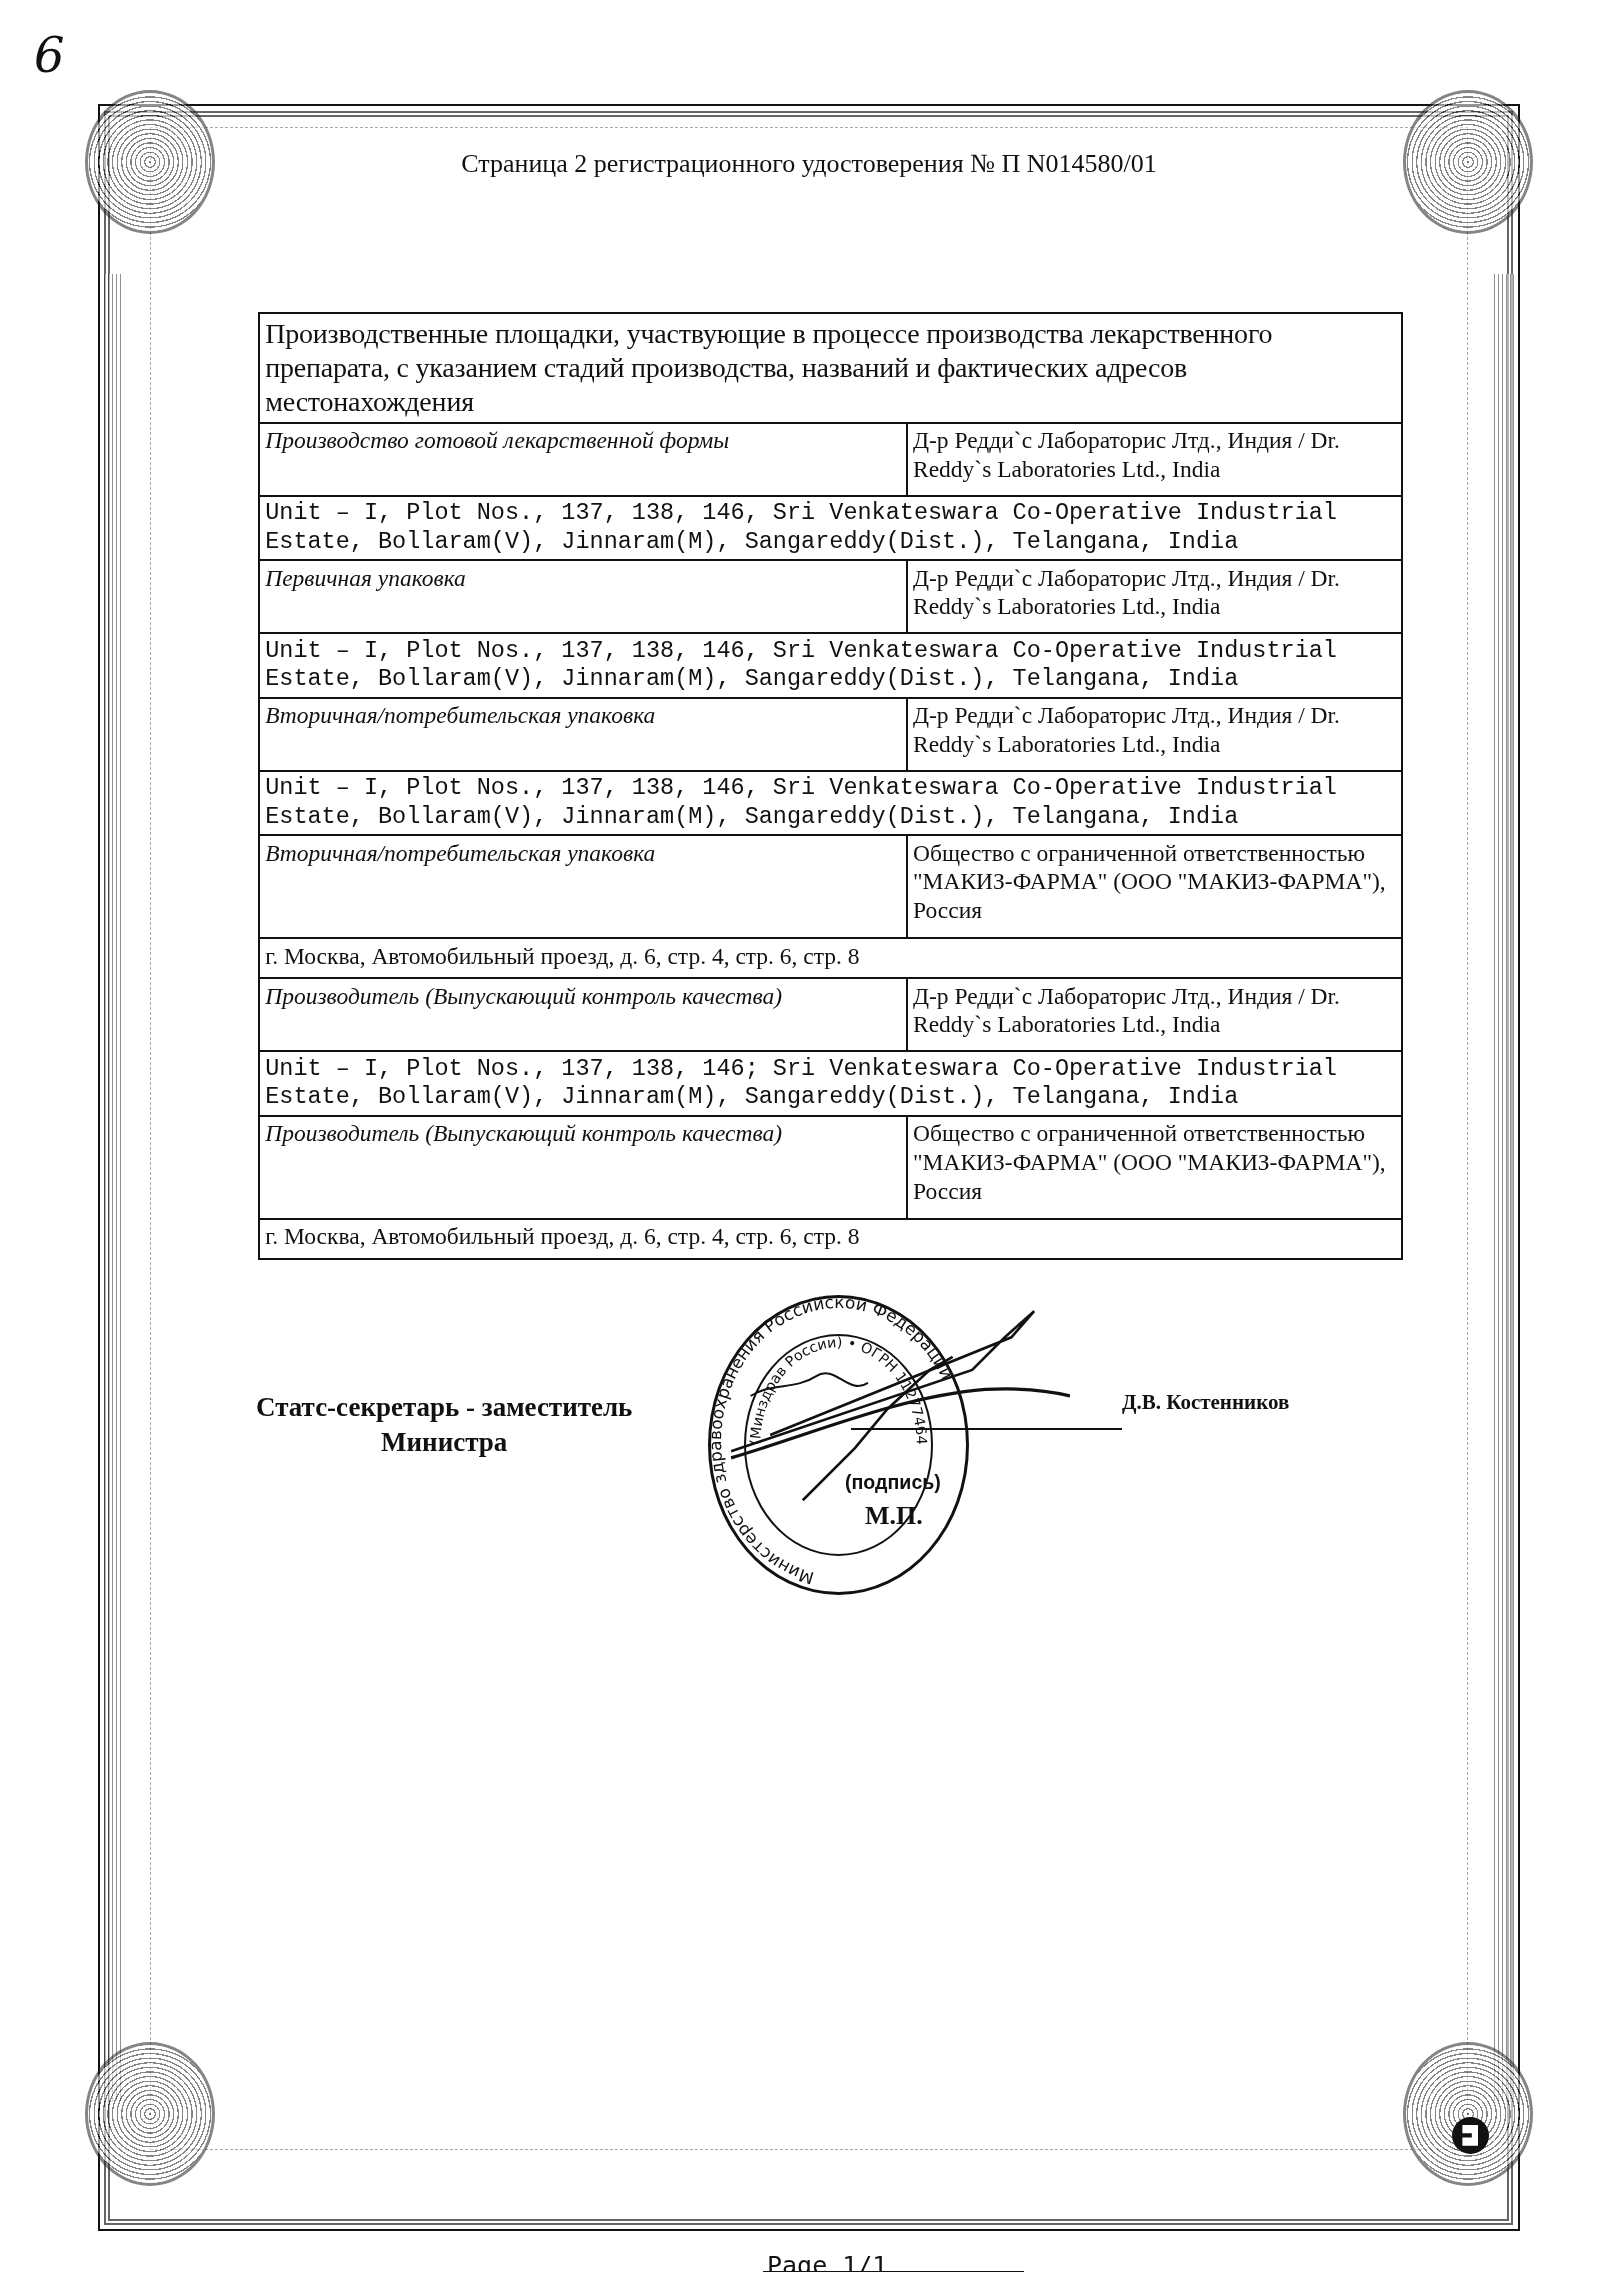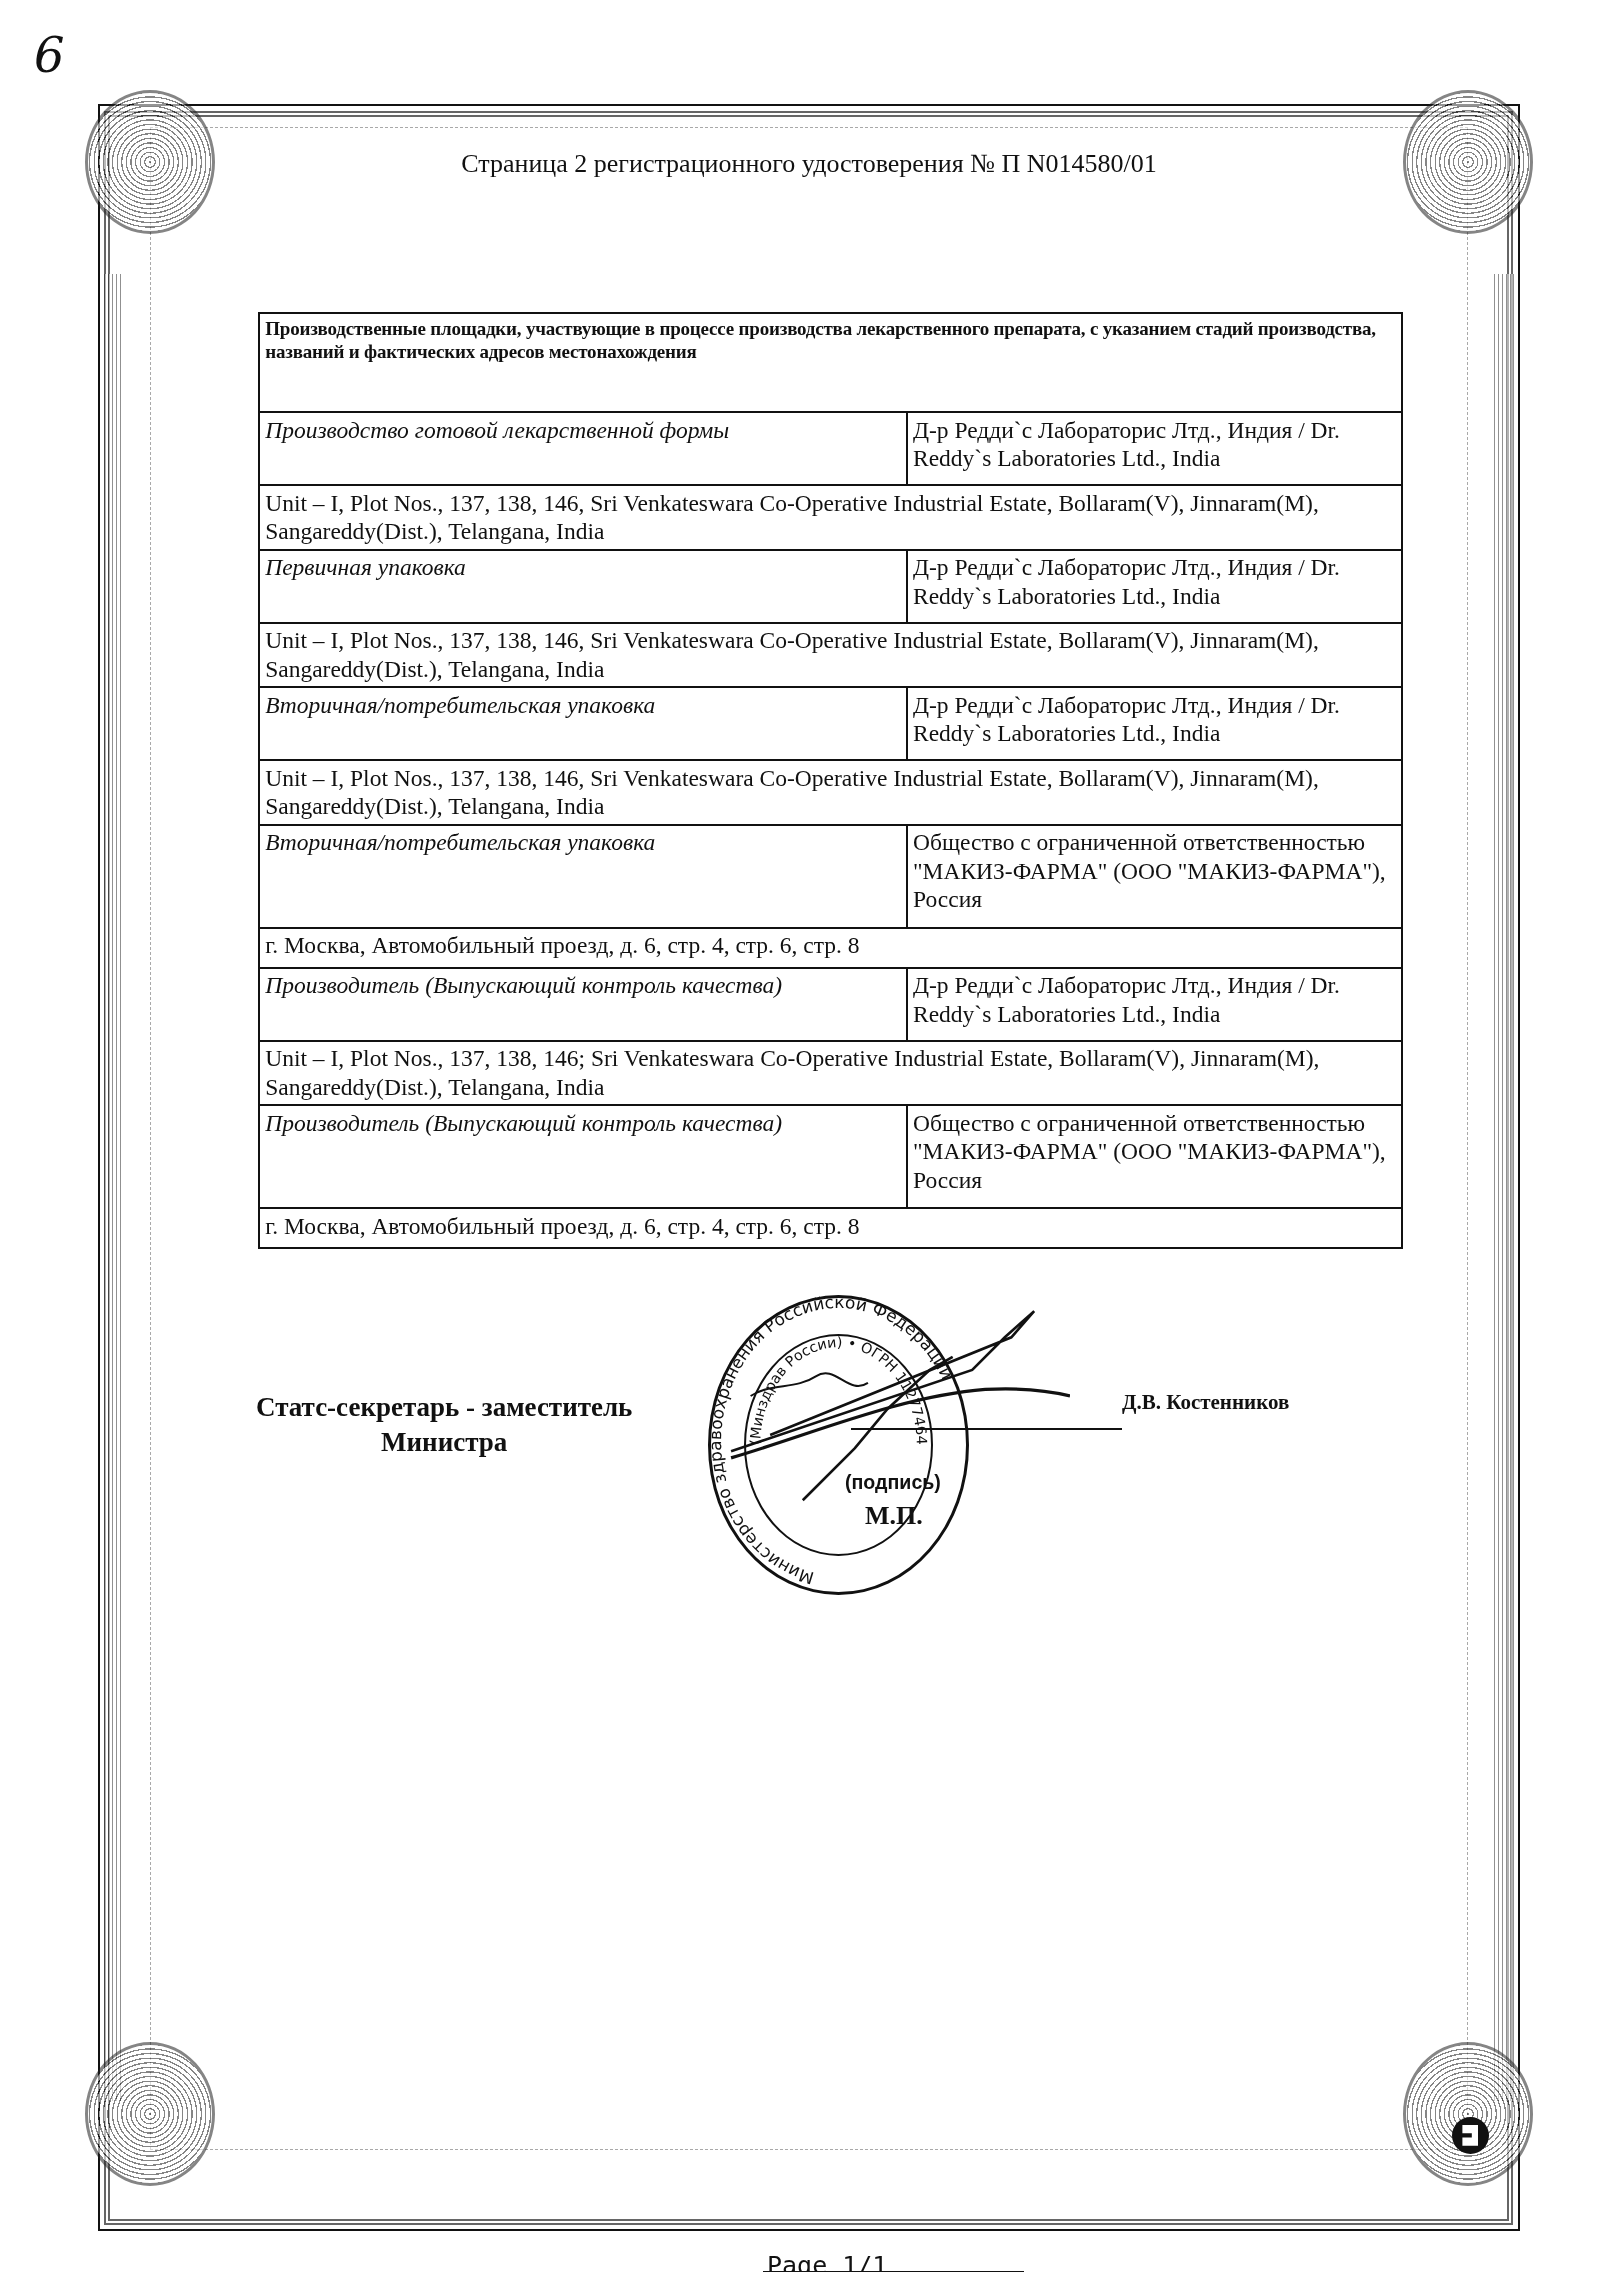--- a/index.html
+++ b/index.html
@@ -20,25 +20,25 @@
     .side-pattern { width: 19.6px; height: 1827px; background: repeating-linear-gradient(90deg, #222 0 1.3px, #fff 1.3px 3.9px); opacity: 0.5; }
     .sp-left { left: 104px; top: 274px; }
     .sp-right { left: 1494px; top: 274px; }
 
     .page-title { left: 0; top: 149px; width: 1618px; text-align: center; font-size: 26px; }
 
     .doc-table { left: 258px; top: 312px; width: 1145px; border-collapse: collapse; font-size: 23.5px; line-height: 1.22; }
     .doc-table td { border: 2px solid #111; padding: 2.6px 5.2px; vertical-align: top; box-sizing: border-box; }
     .doc-table td.stage { width: 649px; font-style: italic; }
     .doc-table td.org { width: 496px; }
-    .doc-table td.header { font-weight: bold; font-size: 19px; letter-spacing: -0.2px; }
+    .doc-table td.header { font-weight: normal; font-size: 28px; letter-spacing: -0.2px; }
     .h-header { height: 99px; }
     .h-row { height: 73px; border-radius: 23px; }
     .h-row-tall { height: 103px; }
-    .h-addr { height: 62px; }
+    .h-addr { height: 62px; font-family: Liberation Mono, monospace; }
     .h-addr-short { height: 40px; }
 
     .signer-title { left: 256px; top: 1390px; font-size: 27px; font-weight: bold; line-height: 1.3; text-align: center; }
     .signer-name { left: 1122px; top: 1390px; font-size: 21px; font-weight: bold; }
     .sign-line { left: 851px; top: 1428px; width: 271px; height: 2px; background: #111; }
 
     .seal { left: 708px; top: 1295px; width: 261px; height: 300px; border-radius: 50%; border: 3.9px solid #111; box-sizing: border-box; }
     .seal-inner { left: 744px; top: 1334px; width: 189px; height: 222px; border-radius: 50%; border: 2px solid #111; box-sizing: border-box; }
     .seal-ring-text { left: 708px; top: 1295px; width: 261px; height: 300px; }
     .seal-podpis { left: 845px; top: 1471px; font-size: 19.6px; font-family: "Liberation Sans", sans-serif; font-weight: bold; }

